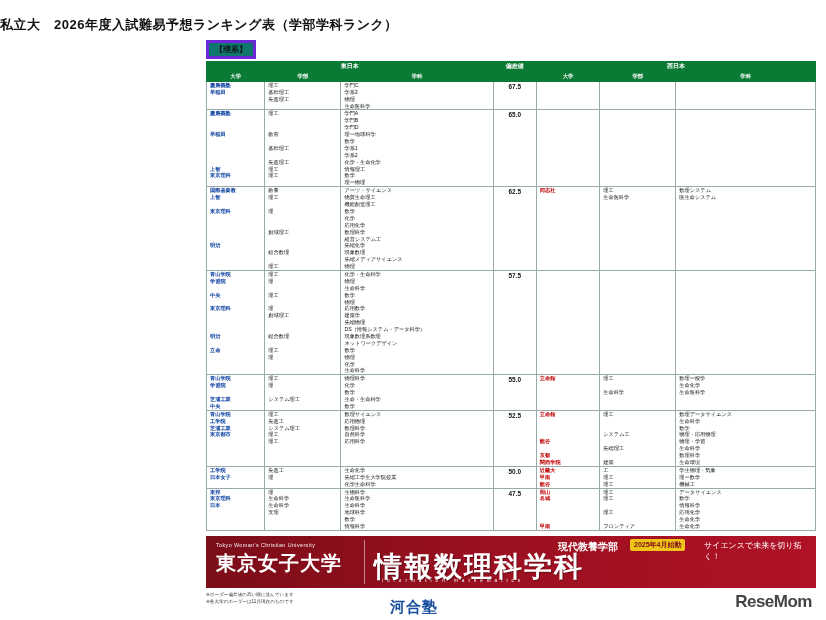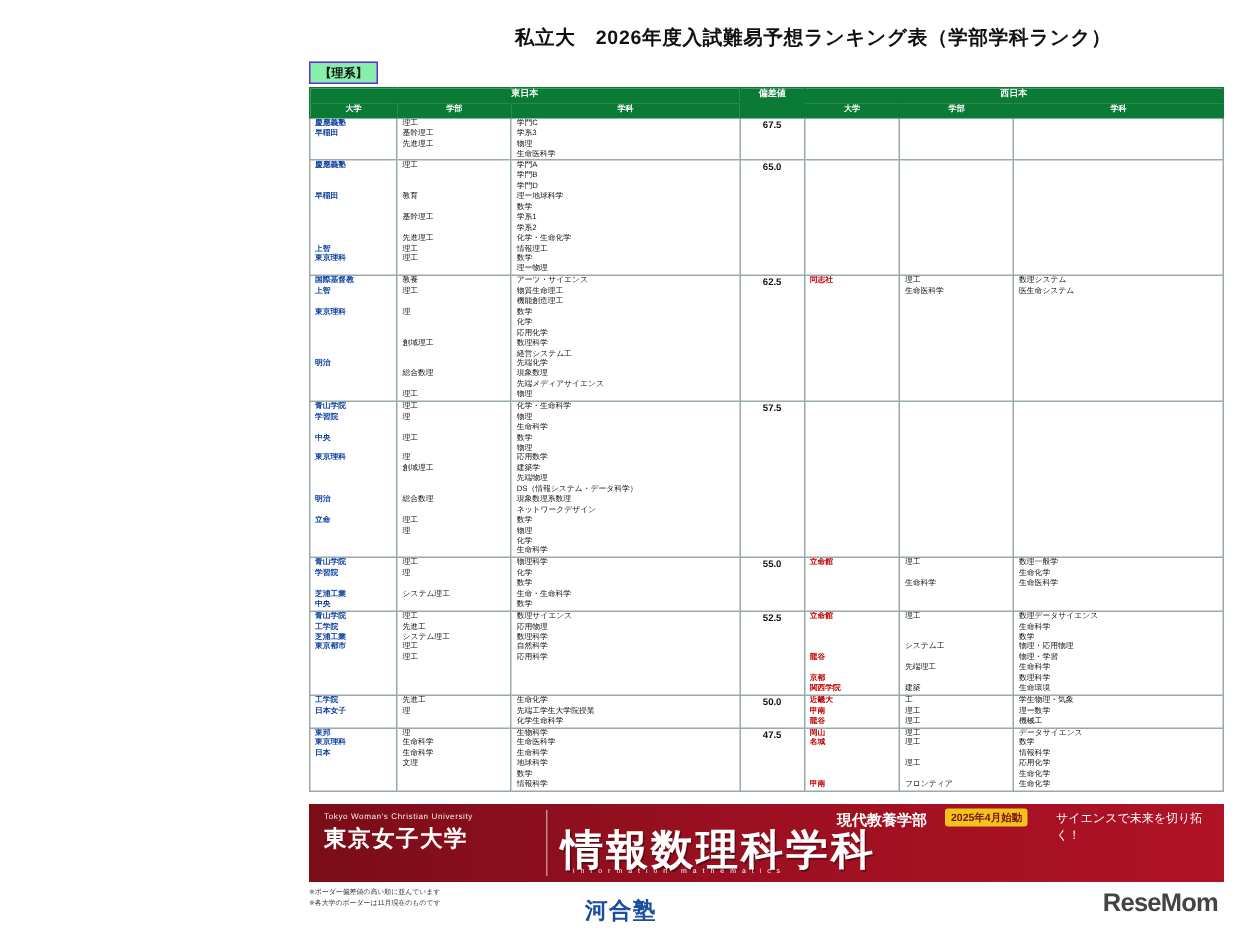--- a/index.html
+++ b/index.html
@@ -1,36 +1,36 @@
 <!DOCTYPE html>
 <html><head>
 <meta charset="utf-8">
 <style>
   html,body{margin:0;padding:0;background:#ffffff;}
   body{width:826px;height:620px;font-family:"Liberation Sans","DejaVu Sans",sans-serif;color:#111;overflow:hidden;}
   .page{position:relative;width:826px;height:620px;}
-  .title{position:absolute;top:16px;left:0;width:741px;text-align:right;font-size:13px;font-weight:bold;letter-spacing:.5px;}
+  .title{position:absolute;top:16px;left:0;width:741px;text-align:left;font-size:13px;font-weight:bold;letter-spacing:.5px;}
   .sheet{position:absolute;left:206px;top:38px;width:610px;}
-  .cat{border:1px solid #6d28d9;display:inline-block;padding:1px 6px;font-size:8px;font-weight:bold;background:#86efac;margin-bottom:2px;}
+  .cat{border:3px solid #6d28d9;display:inline-block;padding:1px 6px;font-size:8px;font-weight:bold;background:#0f766e;margin-bottom:2px;}
   table{border-collapse:collapse;width:610px;table-layout:fixed;}
   td,th{border:1px solid #9aa;padding:0;font-size:5.2px;line-height:1.22;vertical-align:top;}
   .hdr td{background:#0a7a34;color:#fff;text-align:center;font-weight:bold;font-size:6px;padding:1px 0;border-color:#0a7a34;}
   .hdr2 td{background:#0a7a34;color:#fff;text-align:center;font-weight:bold;font-size:5.4px;padding:1px 0;border-color:#0a7a34;}
   .uni{color:#0a3fa0;font-weight:bold;padding-left:2px;}
   .uni-r{color:#c00000;font-weight:bold;padding-left:2px;}
   .fac{padding-left:2px;}
   .dep{padding-left:2px;}
   .dev{text-align:center;font-weight:bold;font-size:6.4px;padding-top:1px;background:#fff;}
   .grp td{border-top:1px solid #6b7;}
   .cell{padding:0 1px;}
   .lines div{height:6.9px;white-space:nowrap;overflow:hidden;}
   .banner{position:absolute;left:206px;top:536px;width:610px;height:52px;background:linear-gradient(90deg,#7a0d18 0%,#9a1020 45%,#b01226 100%);overflow:hidden;}
   .banner .leftlogo{position:absolute;left:10px;top:6px;color:#fff;}
   .banner .en{font-size:5.4px;letter-spacing:.4px;opacity:.95;}
-  .banner .jp{font-size:15px;font-weight:bold;letter-spacing:1px;margin-top:2px;}
+  .banner .jp{font-size:20px;font-weight:bold;letter-spacing:1px;margin-top:2px;}
   .banner .sep{position:absolute;left:158px;top:4px;width:1px;height:44px;background:rgba(255,255,255,.5);}
   .banner .big{position:absolute;left:168px;top:12px;color:#fff;font-size:28px;font-weight:bold;letter-spacing:2px;text-shadow:1px 1px 0 rgba(0,0,0,.35);}
   .banner .sub{position:absolute;left:176px;top:42px;color:#fff;font-size:4.6px;letter-spacing:4px;}
   .banner .tagA{position:absolute;left:352px;top:4px;color:#fff;font-size:10px;font-weight:bold;}
   .banner .tagB{position:absolute;left:424px;top:3px;background:#f0c419;color:#7a0d18;font-size:7px;font-weight:bold;padding:1px 4px;border-radius:2px;}
   .banner .tagC{position:absolute;left:498px;top:4px;color:#fff;font-size:8px;font-weight:normal;}
   .note{position:absolute;left:206px;top:592px;font-size:4.6px;color:#333;line-height:1.5;}
   .kawai{position:absolute;left:390px;top:598px;font-size:15px;font-weight:bold;color:#1a4fa0;letter-spacing:1px;font-family:Liberation Mono, monospace;}
   .resemom{position:absolute;right:14px;top:592px;font-size:17px;font-weight:bold;color:#e8443a;letter-spacing:-.5px;}
   .resemom span{color:#444;margin-top:44px;}

